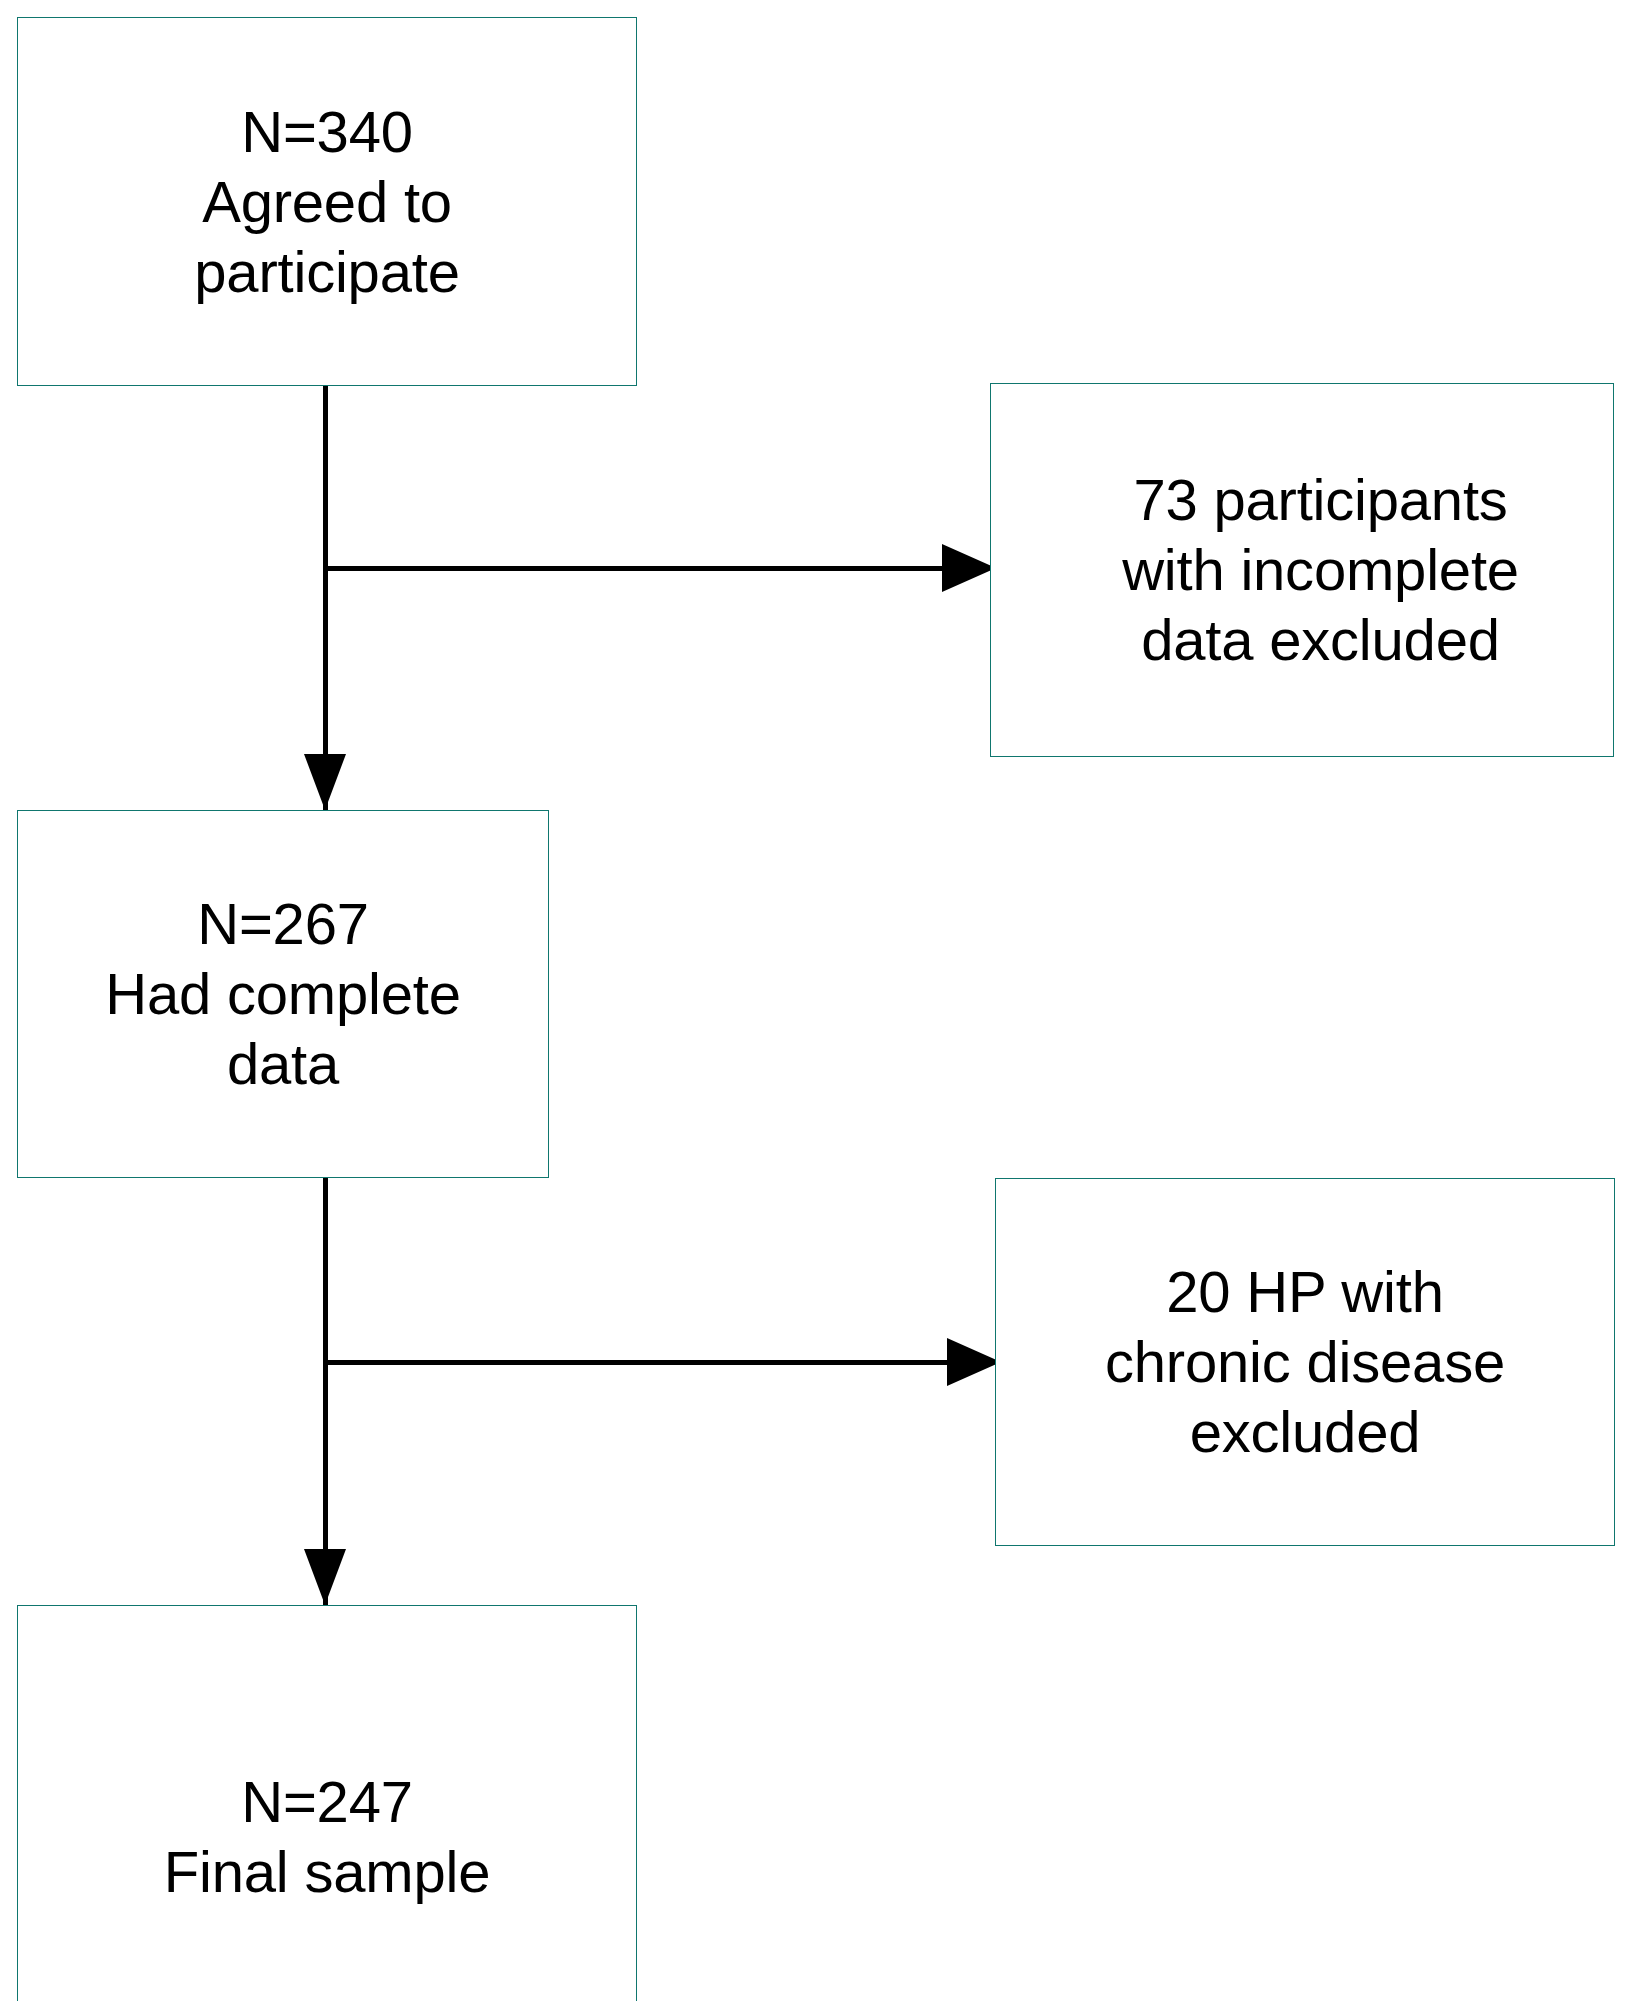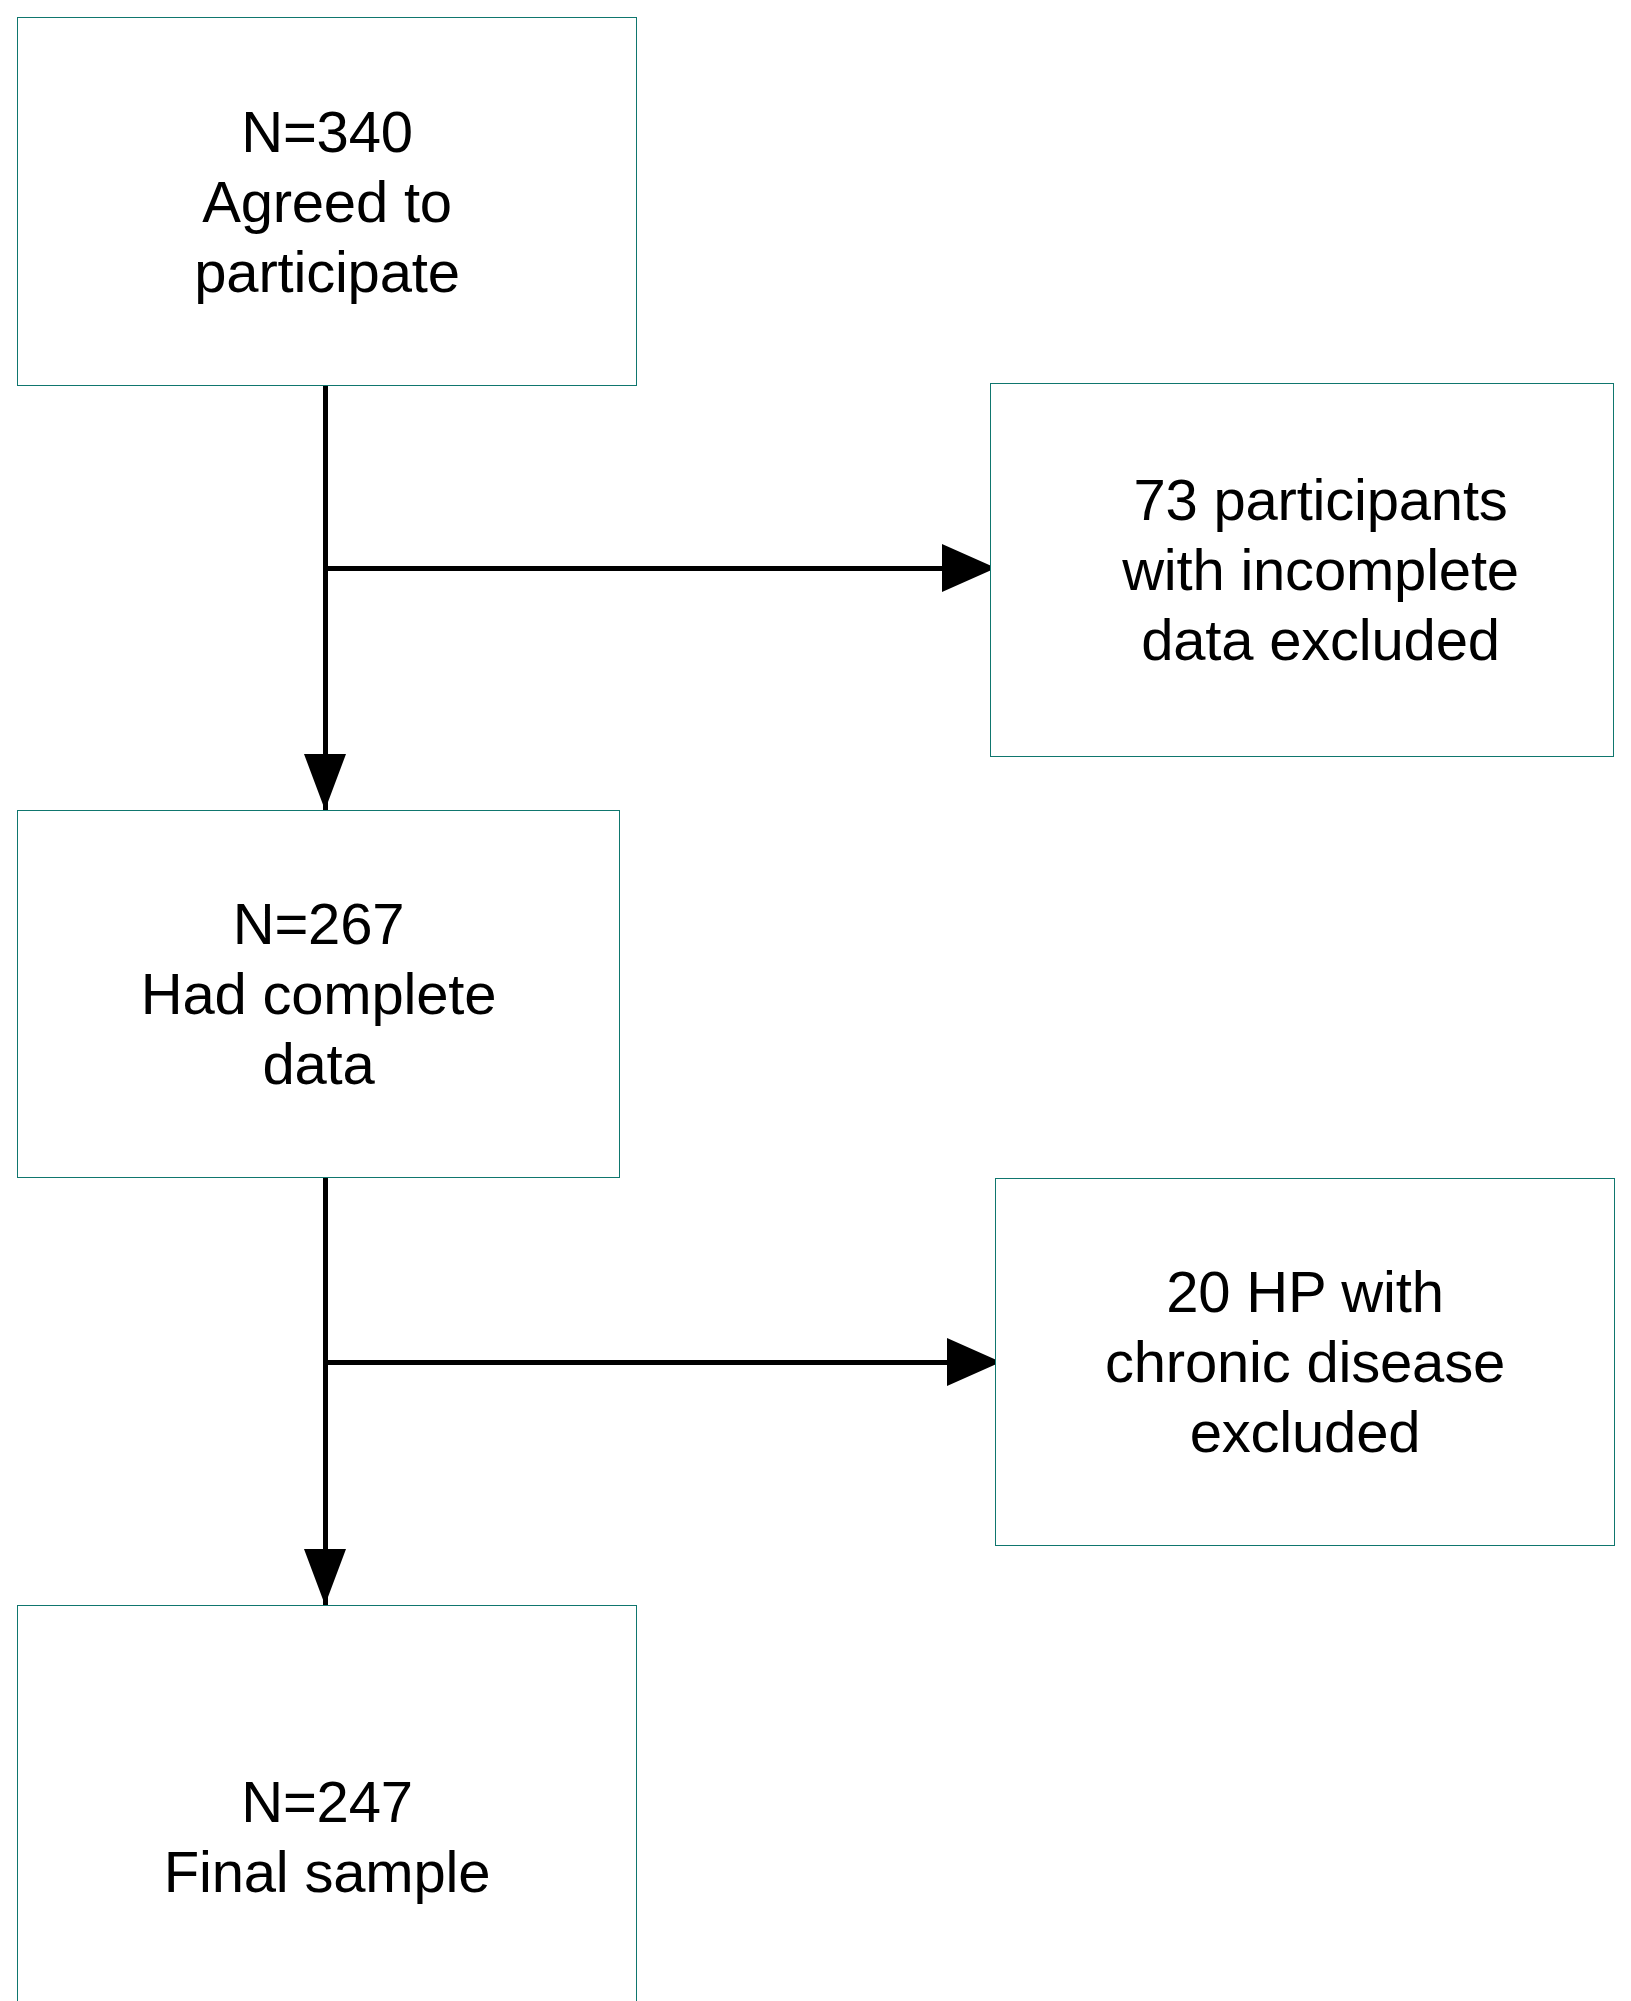--- a/index.html
+++ b/index.html
@@ -36,21 +36,21 @@
     line-height: 70px;
     color: #000000;
     letter-spacing: -0.2px;
     white-space: pre-line;
     padding: 0 10px;
   }
 
   
   #box-agreed     { left: 17px;  top: 17px;   width: 620px; height: 369px; }
   #box-excl-1     { left: 990px; top: 383px;  width: 624px; height: 374px; padding-left: 37px; }
-  #box-complete   { left: 17px;  top: 810px;  width: 603px; height: 368px; }
+  #box-complete   { left: 17px;  top: 810px;  width: 532px; height: 368px; }
   #box-excl-2     { left: 995px; top: 1178px; width: 620px; height: 368px; }
   #box-final      { left: 17px;  top: 1605px; width: 620px; height: 464px; }
 
   
   .v-line {
     position: absolute;
     width: 5px;
     background: #000000;
   }
   .h-line {

